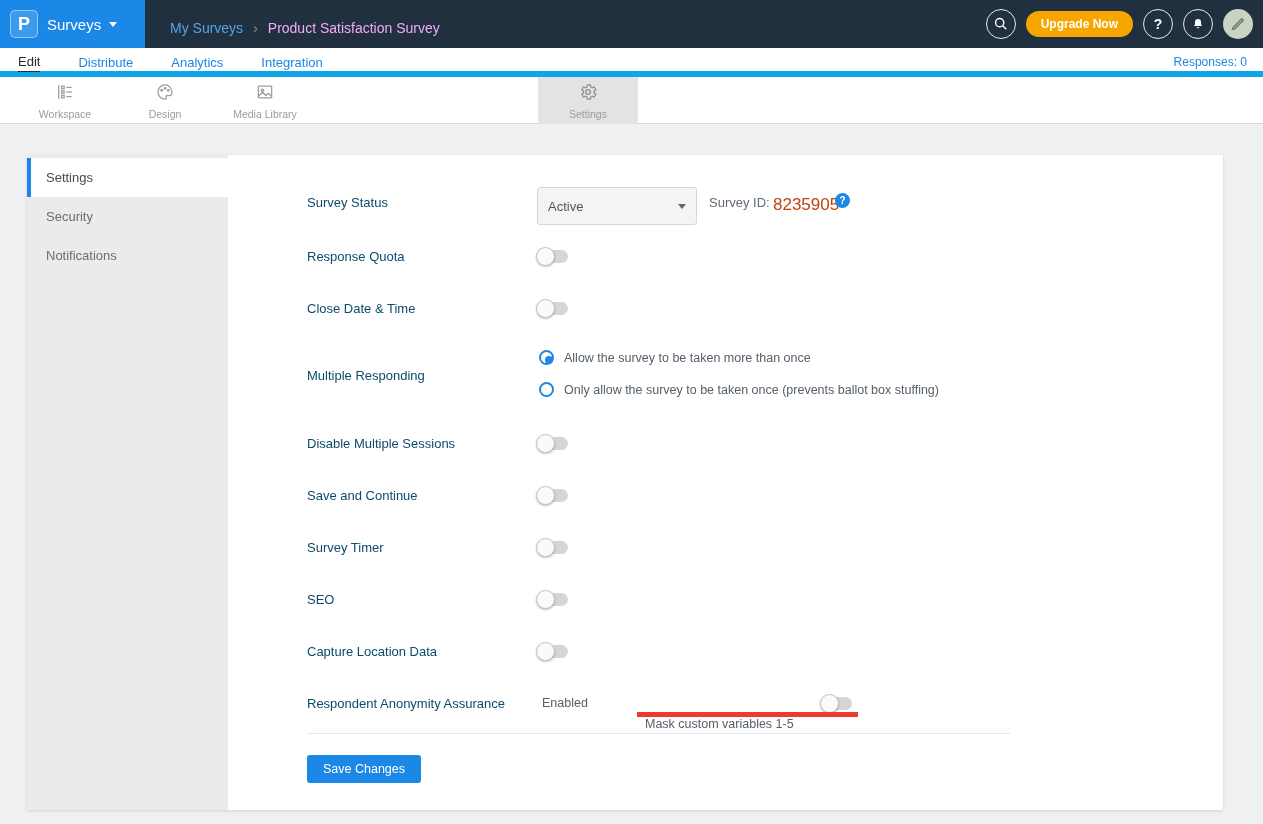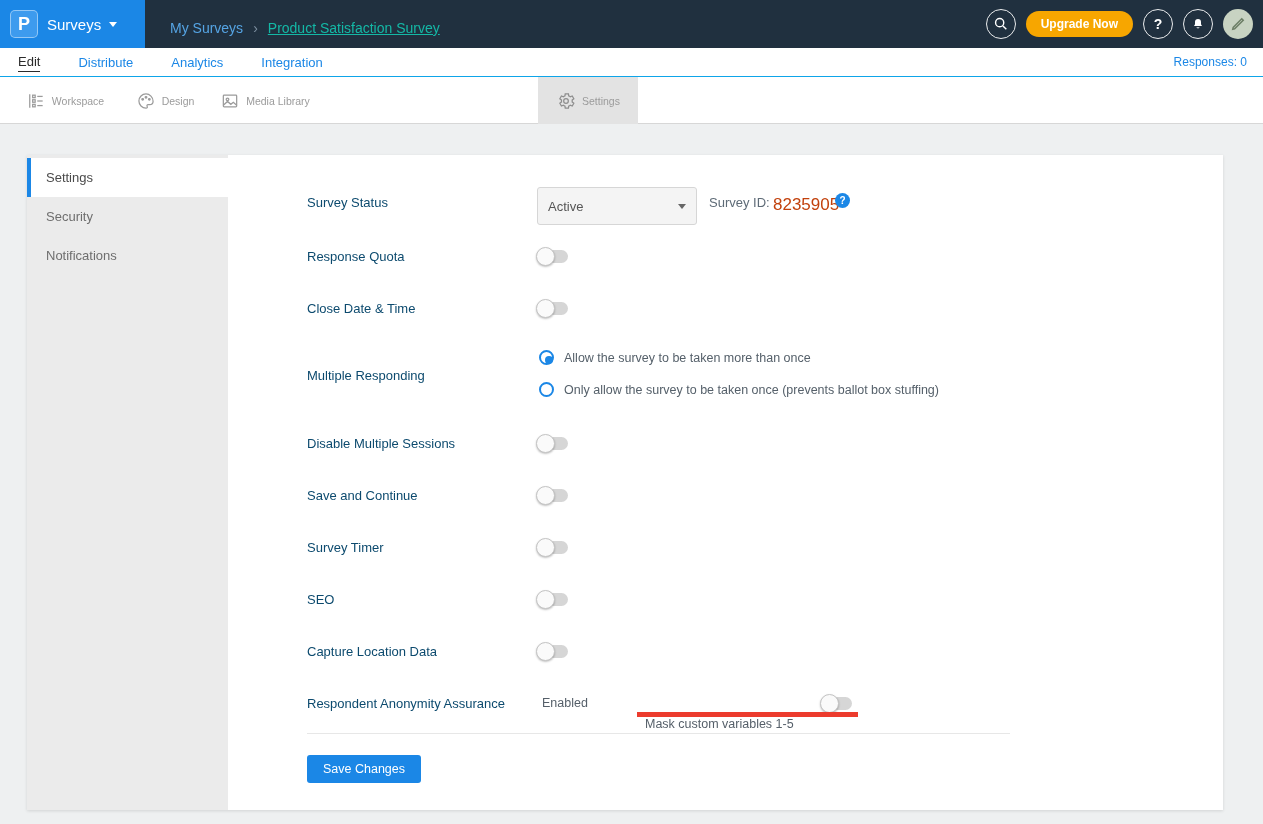--- a/index.html
+++ b/index.html
@@ -7,37 +7,37 @@
 
   
   .topbar { position:absolute; left:0; top:0; width:1263px; height:48px; background:#20303f; }
   .logo-area { position:absolute; left:0; top:0; width:145px; height:48px; background:#1b87e6; display:flex; align-items:center; cursor:pointer; }
   .logo-box { margin-left:10px; width:28px; height:28px; border-radius:5px; background:#3d9bee; border:1px solid rgba(255,255,255,.45); color:#fff; font-weight:bold; font-size:18px; display:flex; align-items:center; justify-content:center; }
   .product-name { color:#fff; font-size:15px; margin-left:9px; }
   .caret-down { width:0; height:0; border-left:4px solid transparent; border-right:4px solid transparent; border-top:5px solid #fff; margin-left:8px; }
   .breadcrumb { position:absolute; left:170px; top:0; height:56px; display:flex; align-items:center; gap:10px; }
   .bc-parent { color:#55a4e4; font-size:14px; cursor:pointer; }
   .bc-sep { color:#7d8fa0; font-size:14px; }
-  .bc-current { color:#14b8a6; font-size:14px;text-decoration:underline; }
+  .bc-current { color:#f0abfc; font-size:14px; }
   .topbar-right { position:absolute; right:10px; top:9px; height:30px; display:flex; align-items:center; gap:10px; }
   .circle-icon { width:30px; height:30px; border-radius:50%; border:1.5px solid rgba(255,255,255,.9); display:flex; align-items:center; justify-content:center; color:#fff; cursor:pointer; }
   .upgrade-btn { height:26px; border:none; border-radius:13px; background:#f7a600; color:#fff; font-size:12px; font-weight:bold; padding:0 15px; cursor:pointer; font-family:"Liberation Sans", sans-serif; }
   .help-glyph { font-size:14px; font-weight:bold; }
   .avatar { width:30px; height:30px; border-radius:50%; background:#c8d3c2; display:flex; align-items:center; justify-content:center; cursor:pointer; overflow:hidden; }
 
   
-  .navbar { position:absolute; left:0; top:48px; width:1263px; height:29px; background:#fff; border-bottom:1px solid #0ea5e9;text-align:right; }
+  .navbar { position:absolute; left:0; top:48px; width:1263px; height:29px; background:#fff; border-bottom:6px solid #0ea5e9;text-align:right; }
   .nav-tabs { position:absolute; left:18px; top:0; height:29px; display:flex; align-items:center; gap:38px; }
   .nav-tab { font-size:13px; color:#1b87e6; cursor:pointer; }
   .nav-tab.active { color:#2b2b2b; border-bottom:1px solid #2b2b2b; padding-bottom:2px; }
   .responses { position:absolute; right:16px; top:7px; font-size:12px; color:#1b87e6; }
 
   
   .toolbar { position:absolute; left:0; top:77px; width:1263px; height:47px; background:#fff; border-bottom:1px solid #d7d7d7; }
-  .tb-item { position:absolute; top:0; width:100px; height:47px; display:flex; align-items:center; justify-content:center; gap:6px; cursor:pointer; }
+  .tb-item { position:absolute; top:0; width:100px; height:47px; display:flex; flex-direction:column; align-items:center; justify-content:center; gap:6px; cursor:pointer; }
   .tb-item.active { background:#e3e3e3; }
   .tb-icon { height:20px; display:flex; align-items:center; justify-content:center; }
   .tb-label { font-size:10.5px; color:#9b9b9b; }
   .url-wrap { position:absolute; left:877px; top:88px; width:278px; height:25px; border:1px solid #c9c9c9; background:#fff; display:flex; align-items:center; }
   .url-input { flex:1; height:100%; border:none; outline:none; font-size:11px; color:#777; padding:0 4px 0 8px; font-family:"Liberation Sans", sans-serif; }
   .url-edit { width:24px; height:100%; display:flex; align-items:center; justify-content:center; cursor:pointer; border-left:1px solid #e2e2e2; background:#f6f6f6; }
   .preview-btn { position:absolute; left:1167px; top:88px; width:81px; height:25px; background:#1b87e6; border:none; border-radius:3px; color:#fff; font-size:12px; display:flex; align-items:center; justify-content:center; gap:6px; cursor:pointer; font-family:"Liberation Sans", sans-serif; }
 
   
   .content { position:absolute; left:0; top:124px; width:1263px; height:700px; background:#eef0f1; }

